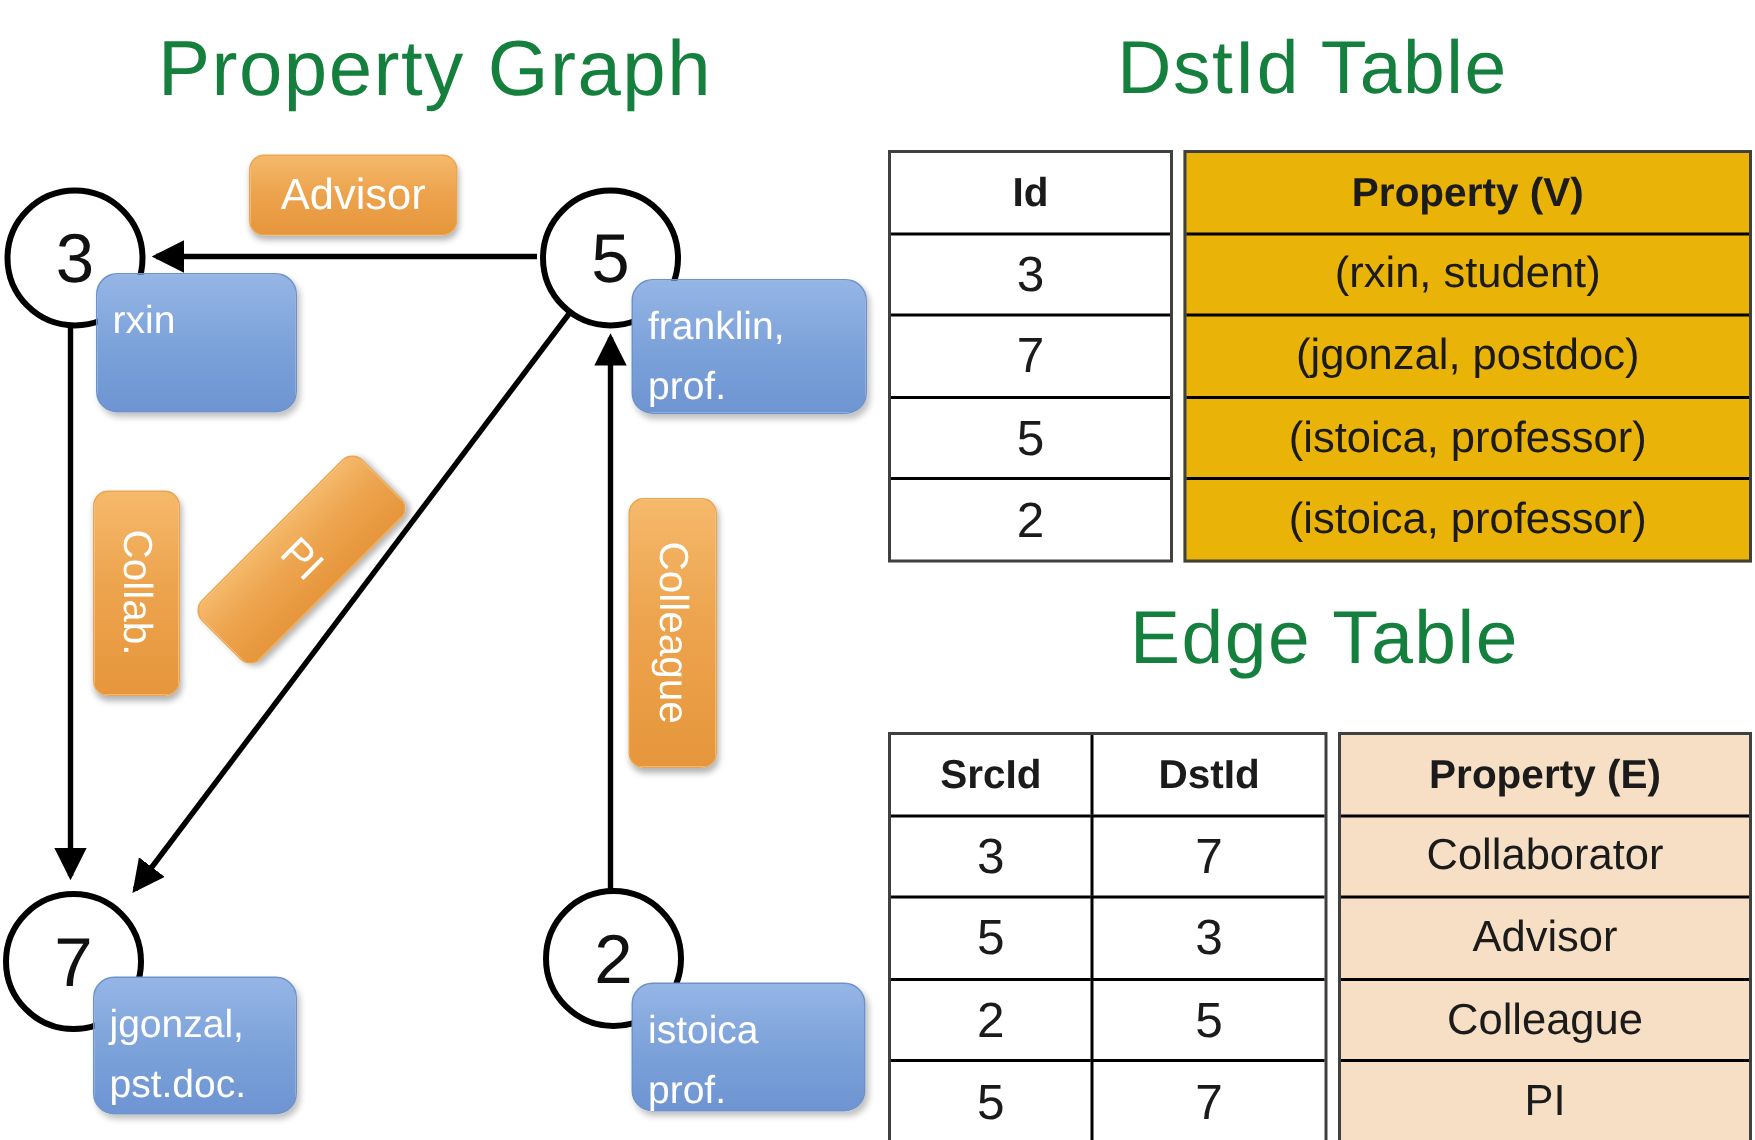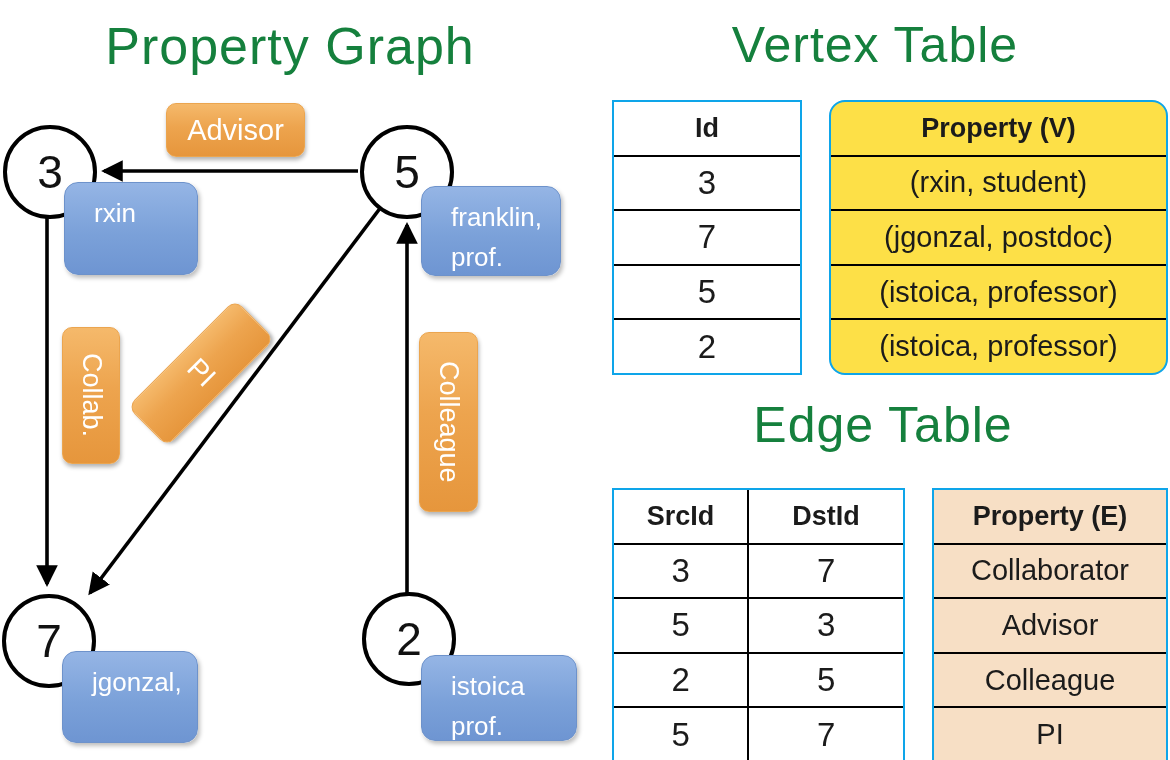--- a/index.html
+++ b/index.html
@@ -45,37 +45,37 @@
   #label-pi{left:125px;top:345px;width:150px;height:54px;font-size:28px;transform:rotate(-45deg);}
   .vtext{writing-mode:vertical-rl;text-orientation:mixed;}
   #label-pi .rot90{transform:rotate(90deg);}
 
   
   .vprop{
     background:linear-gradient(180deg,#95b5e5 0%,#7ba1d9 55%,#6e95d2 100%);
     border:1px solid #6d92cb;border-radius:14px;
     box-shadow:2px 3px 4px rgba(0,0,0,0.25);
     color:#fff;font-size:26px;line-height:1.55;
-    padding:10px 0 0 29px;box-sizing:border-box;
+    padding:10px 0 0 10px;box-sizing:border-box;
     z-index:5;
   }
   .vprop span{display:block;}
   #prop-rxin{left:64px;top:182px;width:134px;height:93px;}
-  #prop-franklin{left:421px;top:186px;width:140px;height:90px;}
+  #prop-franklin{left:421px;top:186px;width:157px;height:90px;}
   #prop-jgonzal{left:62px;top:651px;width:136px;height:92px;}
   #prop-istoica{left:421px;top:655px;width:156px;height:86px;}
 
   #edge-svg{left:0;top:0;width:580px;height:760px;z-index:2;}
 
   
   .tbl-wrap{display:flex;z-index:1;}
   #vertex-table{left:592px;top:100px;width:576px;}
   #edge-table{left:592px;top:488px;width:576px;}
-  .tcol{border:2px solid #0ea5e9;background:#fff;margin-left:20px;}
-  .tcol.fill-blue{background:#fde047;border-radius:16px;}
+  .tcol{border:2px solid #404040;background:#fff;}
+  .tcol.fill-blue{background:#eab308;}
   .tcol.fill-peach{background:#f7dfc5;}
   .tgap{width:7px;flex:0 0 7px;}
   .tcell{
     height:52.6px;display:flex;align-items:center;justify-content:center;
     border-top:2px solid #000;font-size:29px;white-space:nowrap;
   }
   .tcell:first-child{border-top:none;}
   .tcell.hdr{font-weight:bold;font-size:27px;}
   .tcell.num{font-size:33px;font-weight:300;}
   .grid2{display:grid;grid-template-columns:1fr 1.17fr;}
@@ -132,27 +132,28 @@
 
 <div class="abs vprop" id="prop-rxin">
   <span>rxin</span>
 </div>
 <div class="abs vprop" id="prop-franklin">
   <span>franklin,</span>
   <span>prof.</span>
 </div>
 <div class="abs vprop" id="prop-jgonzal">
   <span>jgonzal,</span>
+  <span>pst.doc.</span>
 </div>
 <div class="abs vprop" id="prop-istoica">
   <span>istoica</span>
   <span>prof.</span>
 </div>
 
-<div class="abs big-title" id="vt-title">Vertex Table</div>
+<div class="abs big-title" id="vt-title">DstId Table</div>
 
 <div class="abs tbl-wrap" id="vertex-table">
   <div class="tcol" id="vt-id-col">
     <div class="tcell hdr">Id</div>
     <div class="tcell num">3</div>
     <div class="tcell num">7</div>
     <div class="tcell num">5</div>
     <div class="tcell num">2</div>
   </div>
   <div class="tgap"></div>

